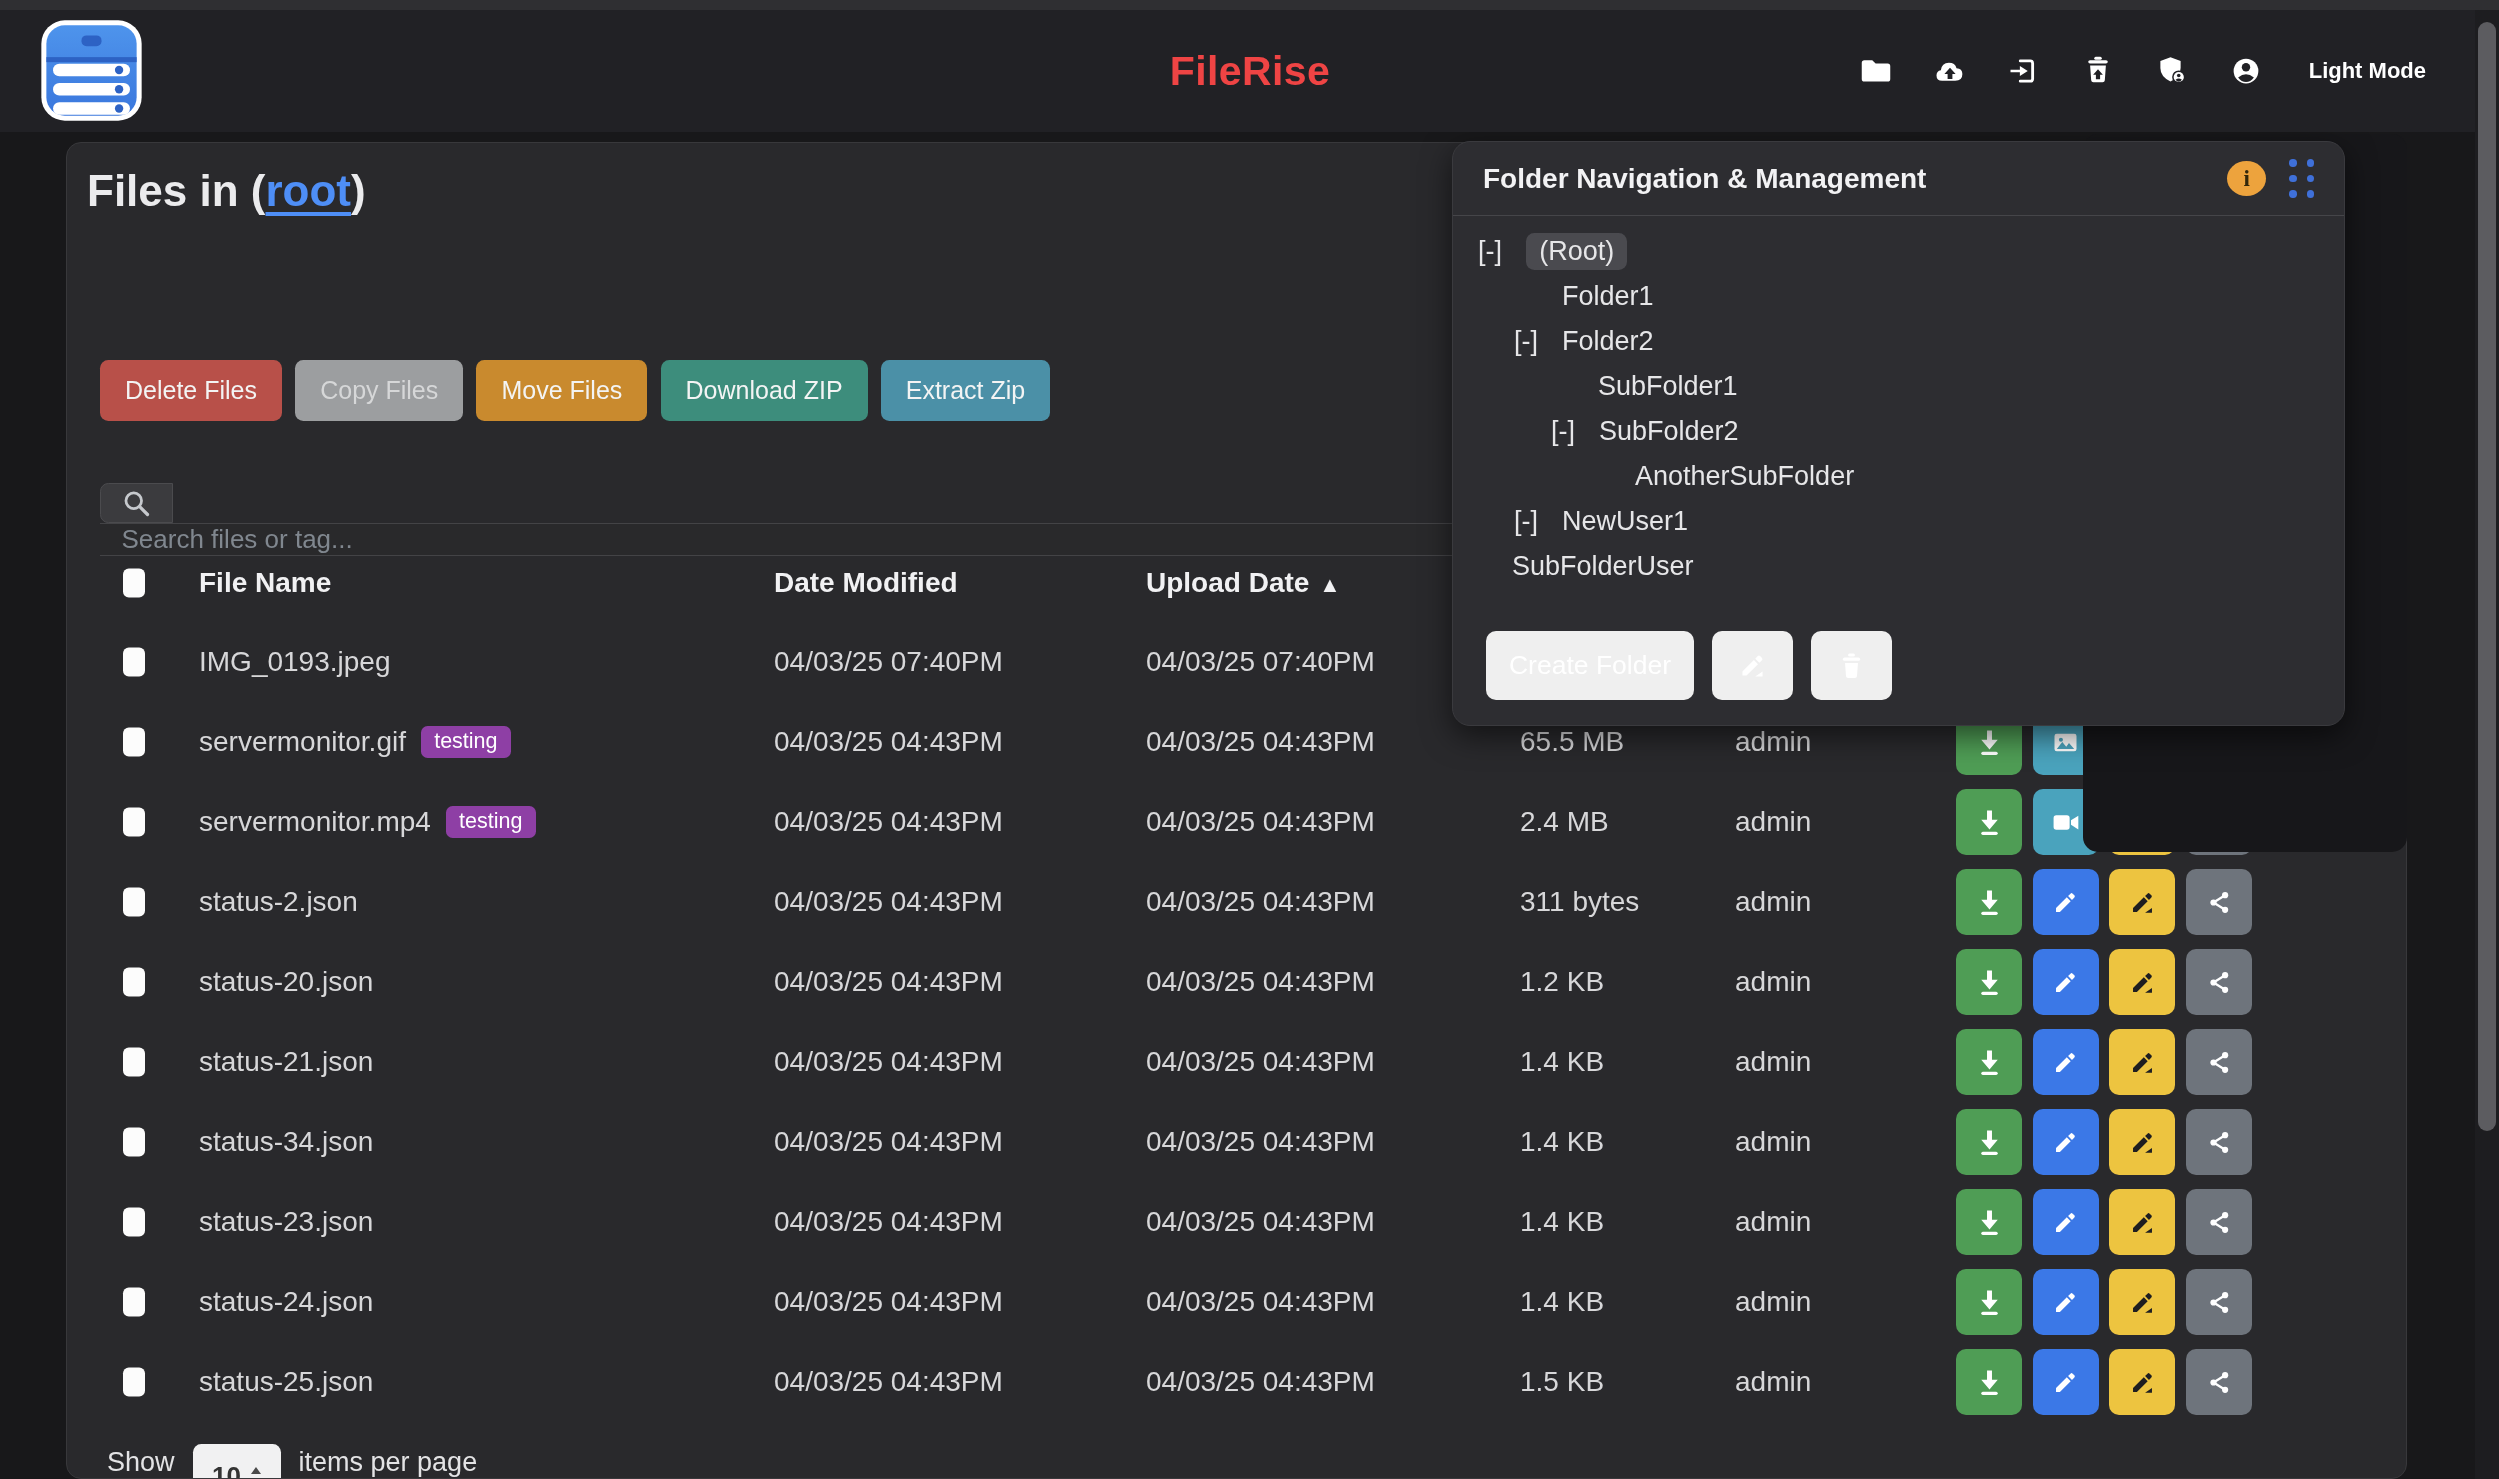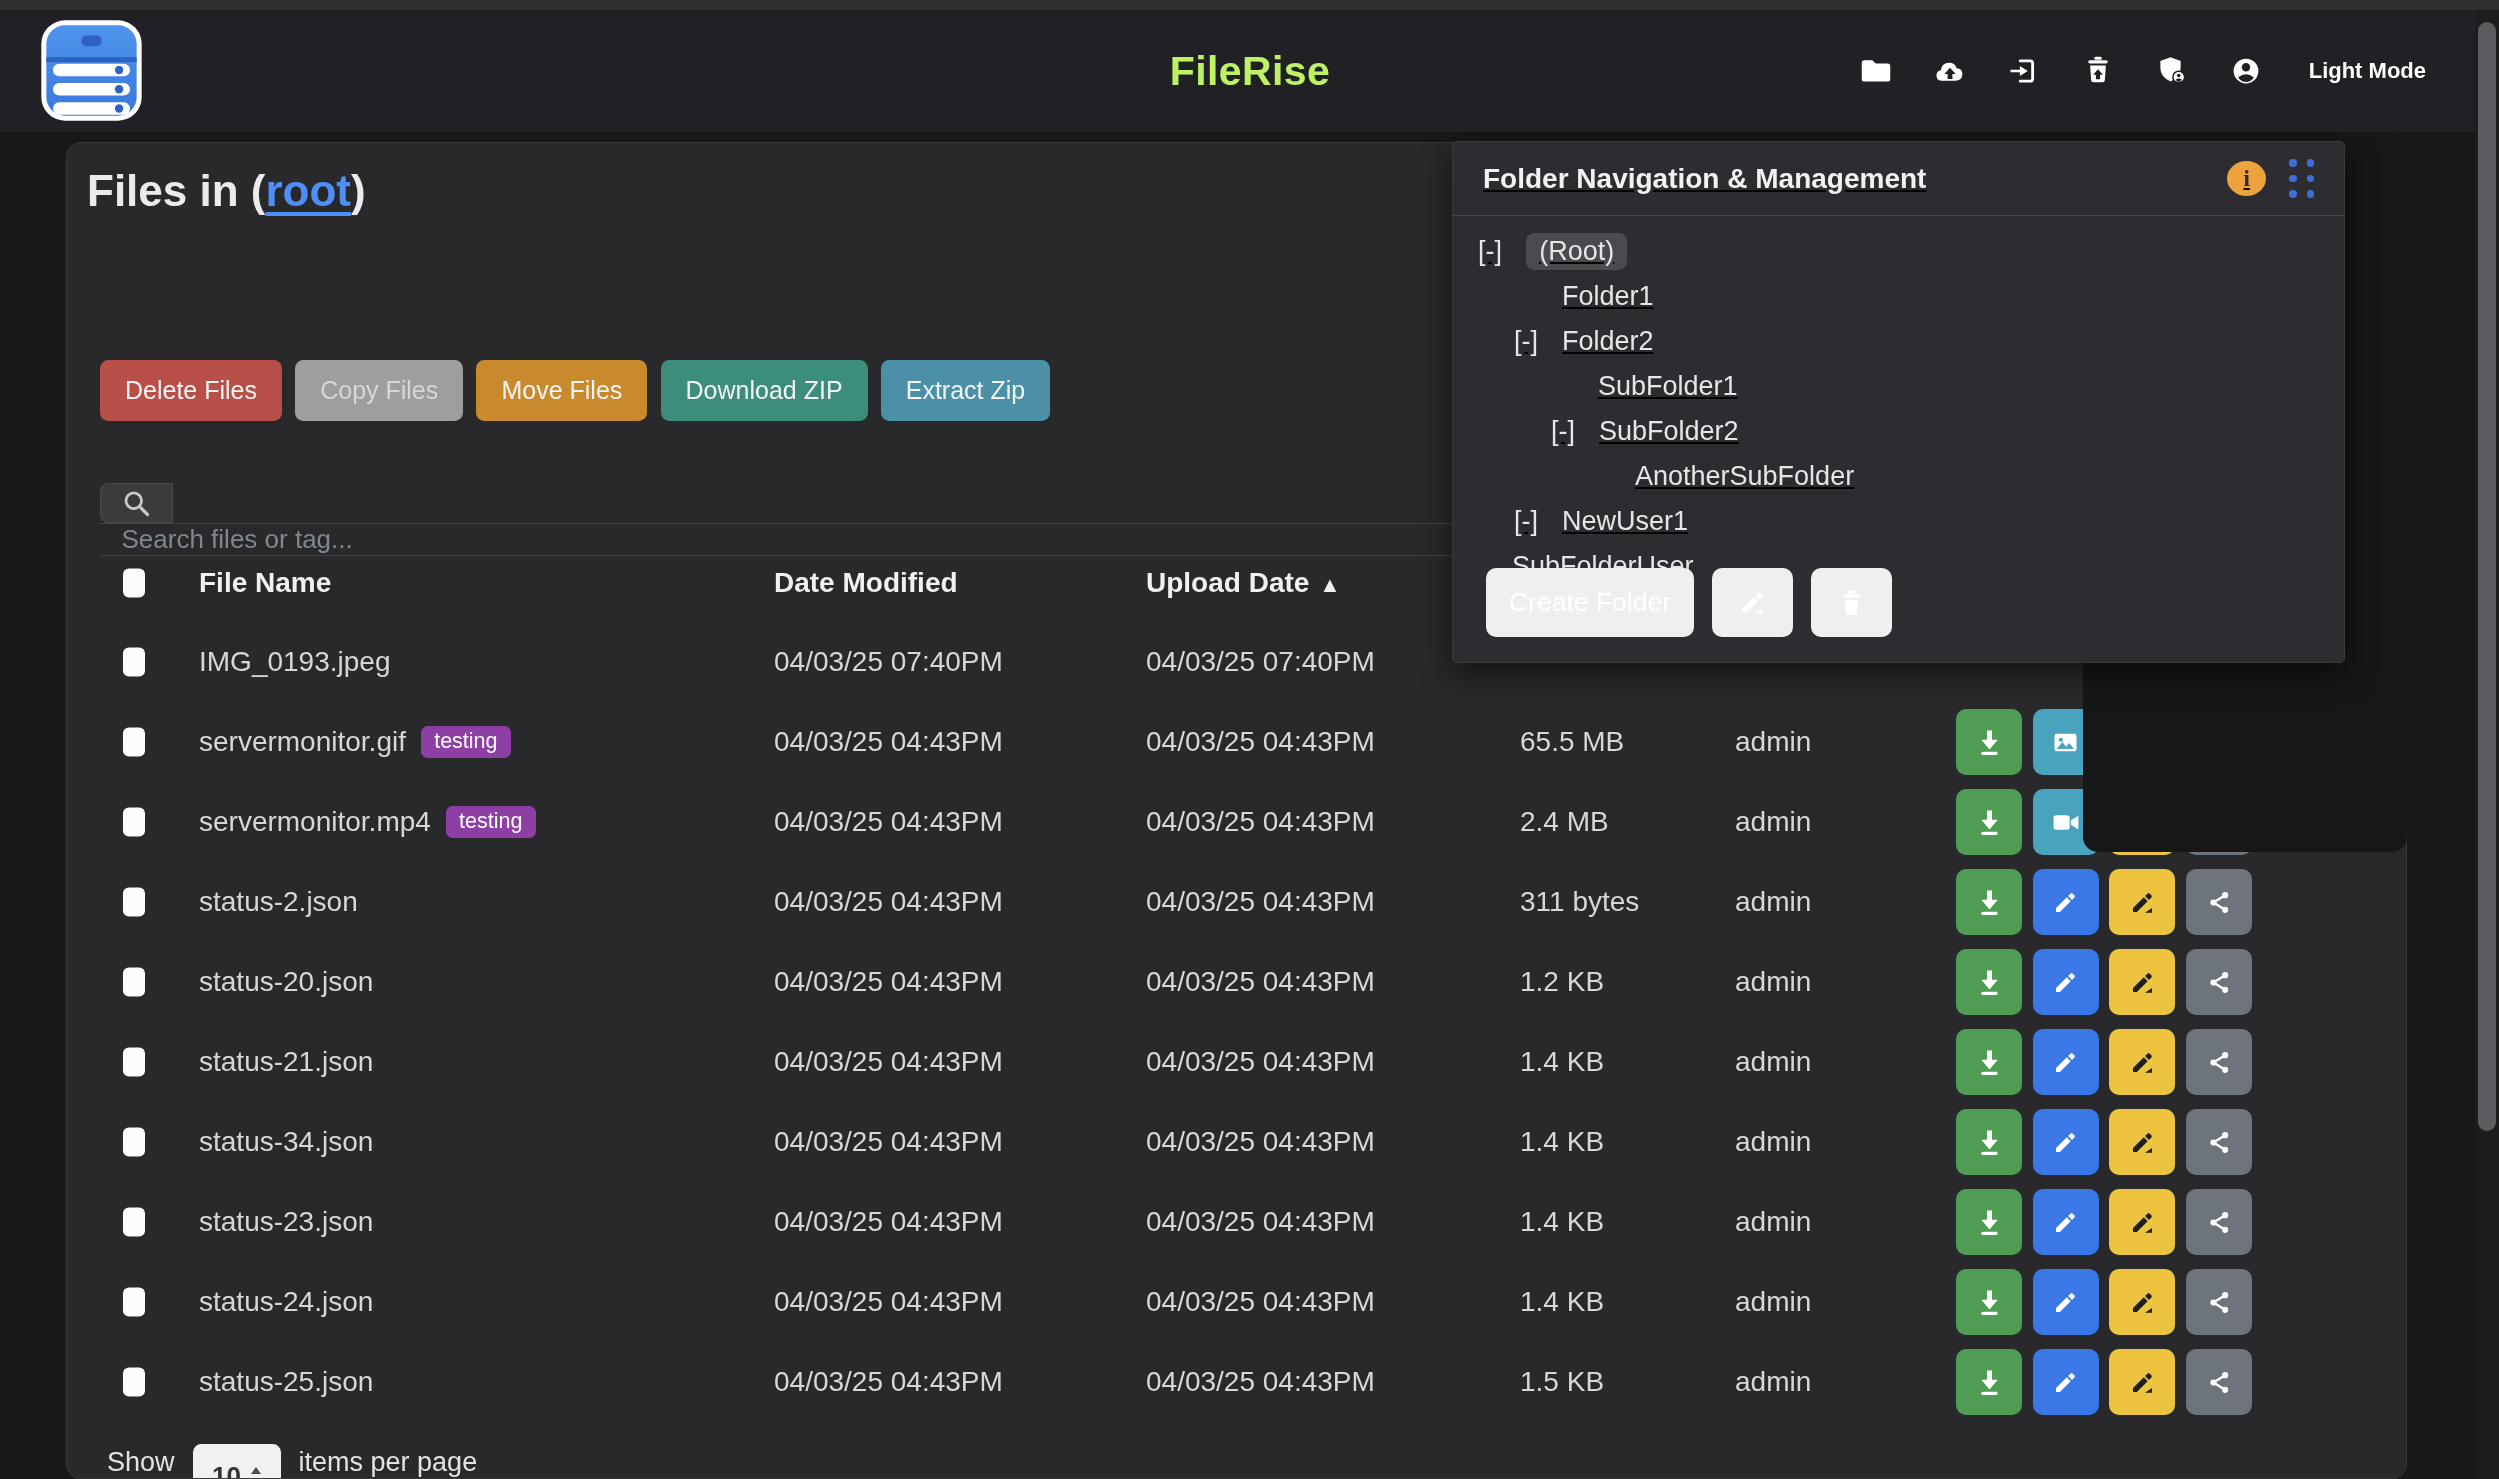--- a/index.html
+++ b/index.html
@@ -5,21 +5,21 @@
   * { margin:0; padding:0; box-sizing:border-box; }
   html,body { width:2500px; height:1480px; overflow:hidden; }
   body { background:#18181a; font-family:"Liberation Sans","DejaVu Sans",sans-serif; position:relative; }
 
   .top-strip { position:absolute; left:0; top:0; width:2500px; height:10px; background:#2f2f32; z-index:30; }
 
   
   header { position:absolute; left:0; top:10px; width:2500px; height:122px; background:#212125; z-index:25; }
   .logo { position:absolute; left:38px; top:7.4px; width:107px; height:107px; }
   .app-title { position:absolute; left:0; right:0; top:0; height:122px; line-height:122px; text-align:center;
-               font-size:41px; font-weight:700; color:#bef264; letter-spacing:0.4px; }
+               font-size:41px; font-weight:700; color:#ef4444; letter-spacing:0.4px; }
   .header-actions { position:absolute; right:74px; top:0; height:122px; display:flex; align-items:center; gap:38px; }
   .hicon { width:36px; height:36px; display:flex; cursor:pointer; }
   .hicon svg { width:36px; height:36px; }
   .mode-toggle { font-size:22px; font-weight:600; color:#ffffff; margin-left:6.6px; cursor:pointer; }
 
   
   .file-card { position:absolute; left:66px; top:142px; width:2341px; height:1337px; background:#29292c;
                border:0.8px solid #38383b; border-radius:15px; overflow:hidden; z-index:1; }
   .page-title { position:absolute; left:20px; top:23px; font-size:44px; font-weight:700; color:#ebebed; }
   .page-title a { color:#4e8ef6; text-decoration:underline; text-underline-offset:5.8px; cursor:pointer; }
@@ -64,22 +64,22 @@
   .spin { display:flex; flex-direction:column; gap:4.1px; margin-left:10px; }
   .spin b { width:0; height:0; border-left:5.8px solid transparent; border-right:5.8px solid transparent; }
   .spin .up { border-bottom:7.4px solid #4a4a4a; }
   .spin .down { border-top:7.4px solid #4a4a4a; }
 
   
   .upload-card { position:absolute; left:2083px; top:134px; width:324px; height:718px; background:#17171a;
                  border-radius:15px; z-index:3; }
 
   
-  .folder-panel { position:absolute; left:1452px; top:141px; width:893px; height:522px; background:#2d2d31;
-                  border:0.8px solid #3a3a3e; border-radius:5px; z-index:10; box-shadow:0 10px 30px rgba(0,0,0,.55);text-decoration:underline; }
+  .folder-panel { position:absolute; left:1452px; top:141px; width:893px; height:585px; background:#2d2d31;
+                  border:0.8px solid #3a3a3e; border-radius:18px; z-index:10; box-shadow:0 10px 30px rgba(0,0,0,.55); }
   .fp-head { height:74px; display:flex; align-items:center; padding:0 30px; border-bottom:0.8px solid #454549; }
   .fp-head h3 { flex:1; font-size:28px; font-weight:700; color:#f2f2f4; }
   .info { width:39px; height:35px; border-radius:50%; background:#eda33d; color:#33270a; font-weight:700; font-size:23px;
           display:flex; align-items:center; justify-content:center; font-family:"Liberation Serif",serif; cursor:pointer; }
   .drag { display:grid; grid-template-columns:repeat(2,7.4px); gap:8.3px 10px; margin-left:23px; cursor:grab; }
   .drag i { width:7.4px; height:7.4px; border-radius:50%; background:#3f70d9; }
   #tree { list-style:none; margin-top:13.2px; }
   #tree li { height:45px; display:flex; align-items:center; font-size:27px; color:#e6e6e8; cursor:pointer; }
   .prefix { display:inline-block; width:48px; }
   .pill { background:#4a4a4f; border-radius:8.3px; padding:3.3px 13.2px; }

